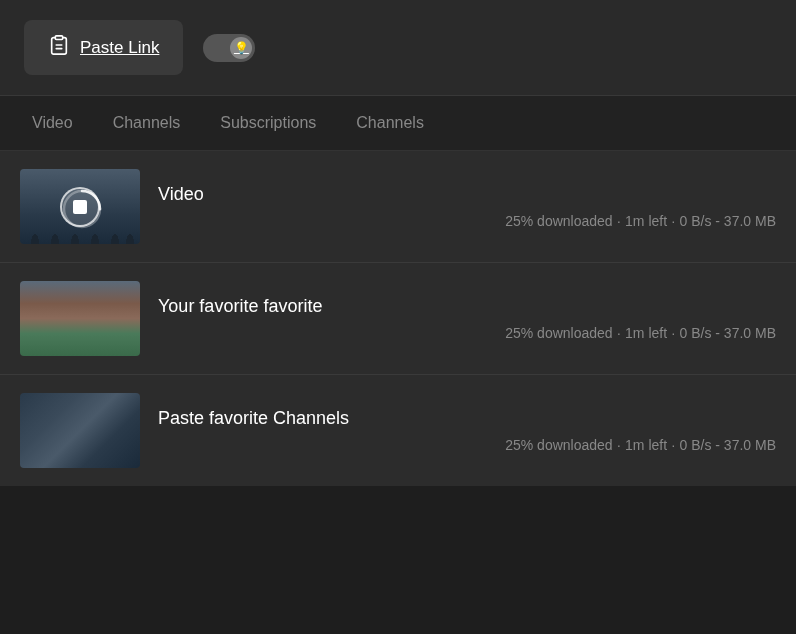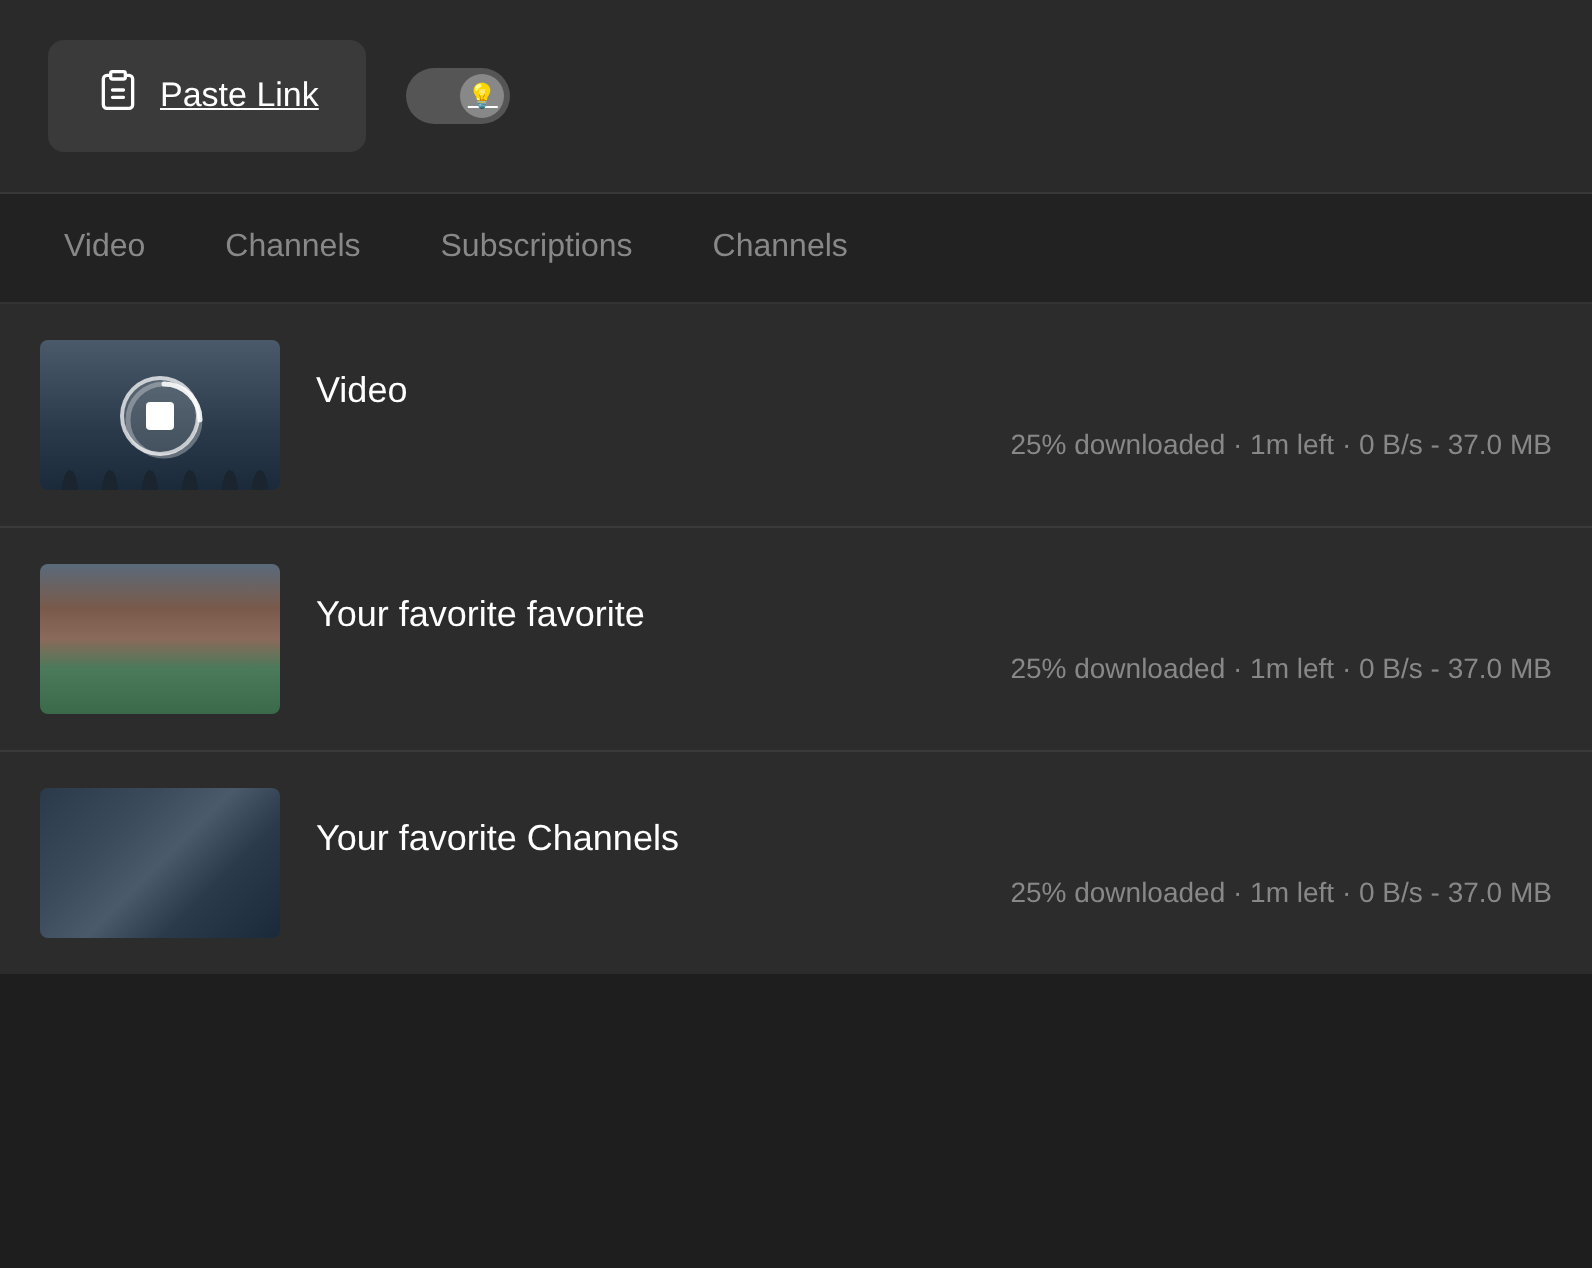--- a/index.html
+++ b/index.html
@@ -315,18 +315,18 @@
     <div class="item-info">
       <div class="item-title">Your favorite favorite</div>
       <div class="item-status">25% downloaded · 1m left · 0 B/s - 37.0 MB</div>
     </div>
   </div>
 
   <div class="download-item">
     <div class="thumbnail thumb-ice">
     </div>
     <div class="item-info">
-      <div class="item-title">Your favorite Channels</div>
+      <div class="item-title">Paste favorite Channels</div>
       <div class="item-status">25% downloaded · 1m left · 0 B/s - 37.0 MB</div>
     </div>
   </div>
 
 </div>
 
 </body></html>

